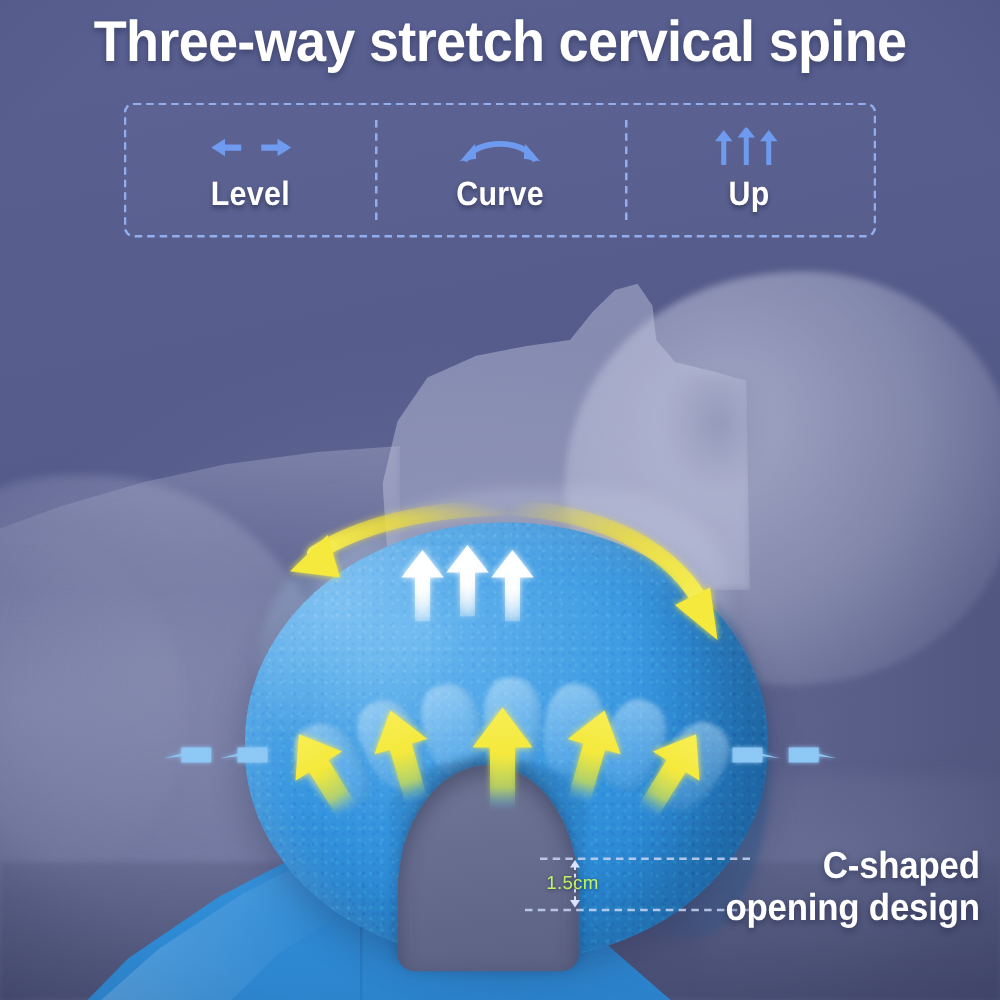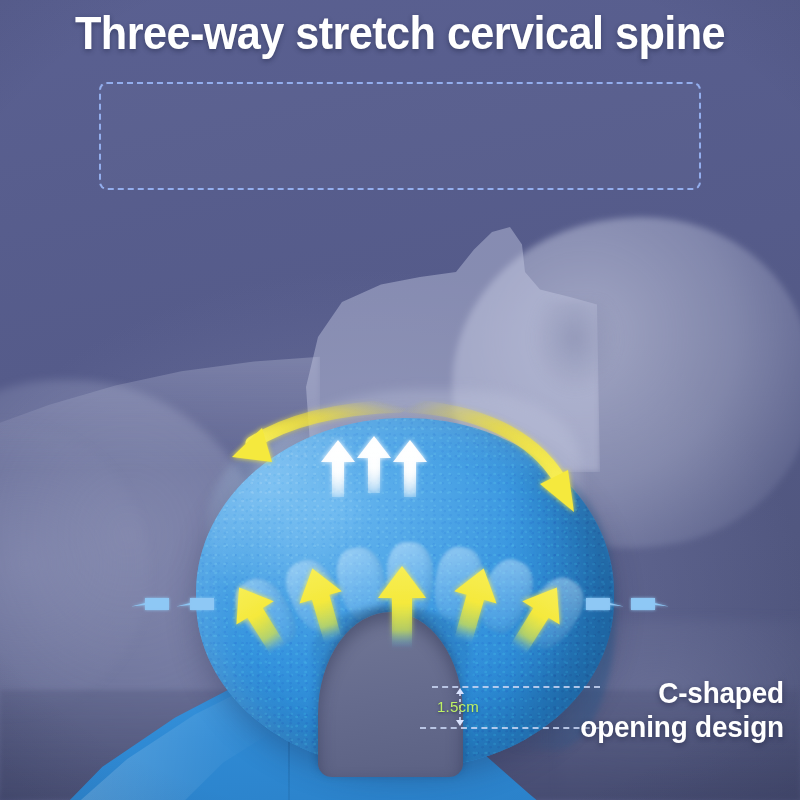--- a/index.html
+++ b/index.html
@@ -361,18 +361,47 @@
 
   <div class="cshape-text">
     <div>C-shaped</div>
     <div>opening design</div>
   </div>
 
   <div class="title">Three-way stretch cervical spine</div>
 
   <div class="feature-box">
 
-
-
+    <div class="feature-cell">
+      <div class="feature-icon">
+        <svg width="72" height="26" viewBox="0 0 72 26">
+          <path d="M4 13 L15 6 L15 10.5 L28 10.5 L28 15.5 L15 15.5 L15 20 Z" fill="#6e9bef"></path>
+          <path d="M68 13 L57 6 L57 10.5 L44 10.5 L44 15.5 L57 15.5 L57 20 Z" fill="#6e9bef"></path>
+        </svg>
+      </div>
+      <div class="feature-label">Level</div>
+    </div>
+
+    <div class="feature-cell">
+      <div class="feature-icon">
+        <svg width="80" height="30" viewBox="0 0 80 30">
+          <path d="M13 24 C22 8, 58 8, 67 24" stroke="#6e9bef" stroke-width="4.6" fill="none" stroke-linecap="round"></path>
+          <path d="M8 26 L20 12 L21 24 Z" fill="#6e9bef"></path>
+          <path d="M72 26 L60 12 L59 24 Z" fill="#6e9bef"></path>
+        </svg>
+      </div>
+      <div class="feature-label">Curve</div>
+    </div>
+
+    <div class="feature-cell">
+      <div class="feature-icon">
+        <svg width="70" height="32" viewBox="0 0 70 32">
+          <path d="M13 30 L13 11 L8 11 L15 2 L22 11 L17 11 L17 30 Z" fill="#6e9bef"></path>
+          <path d="M31 30 L31 8 L26 8 L33 -1 L40 8 L35 8 L35 30 Z" fill="#6e9bef"></path>
+          <path d="M49 30 L49 11 L44 11 L51 2 L58 11 L53 11 L53 30 Z" fill="#6e9bef"></path>
+        </svg>
+      </div>
+      <div class="feature-label">Up</div>
+    </div>
 
   </div>
 
 </div>
 
 </body></html>

